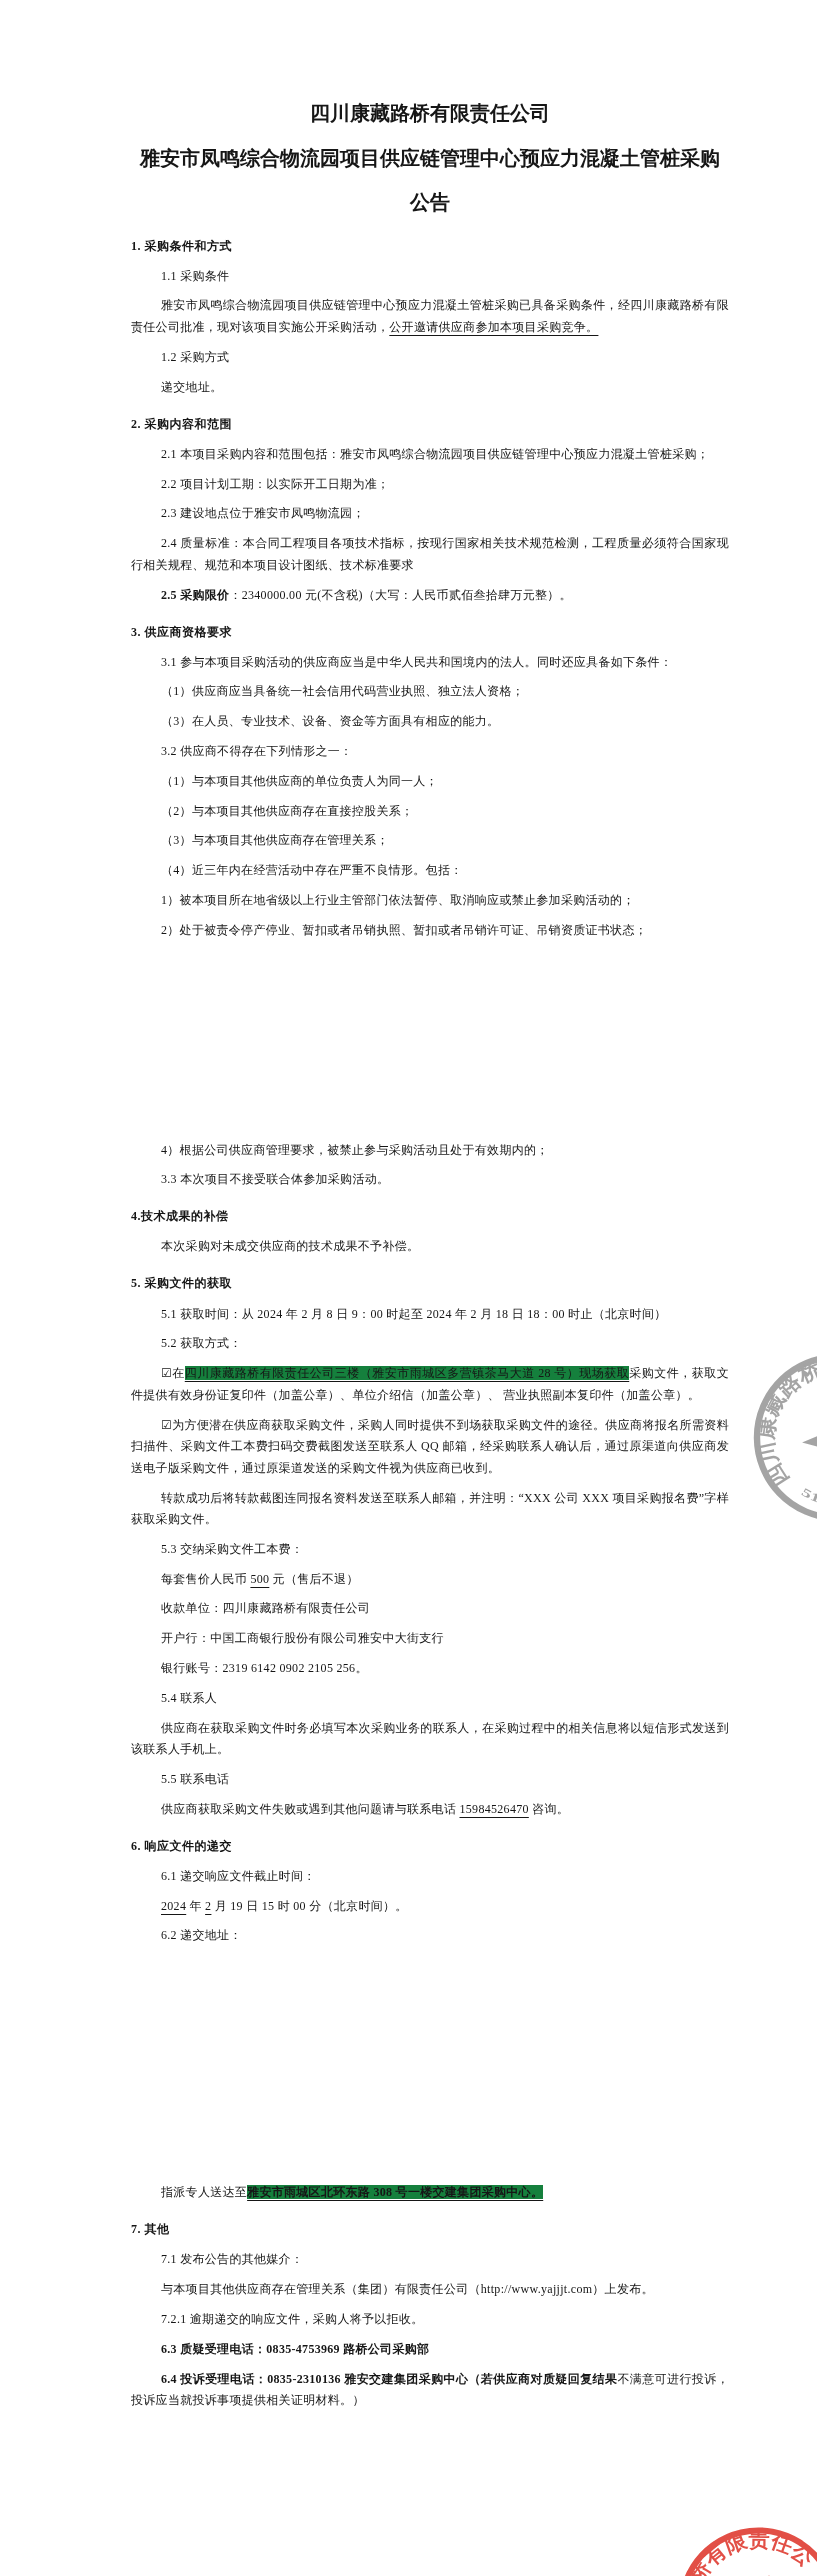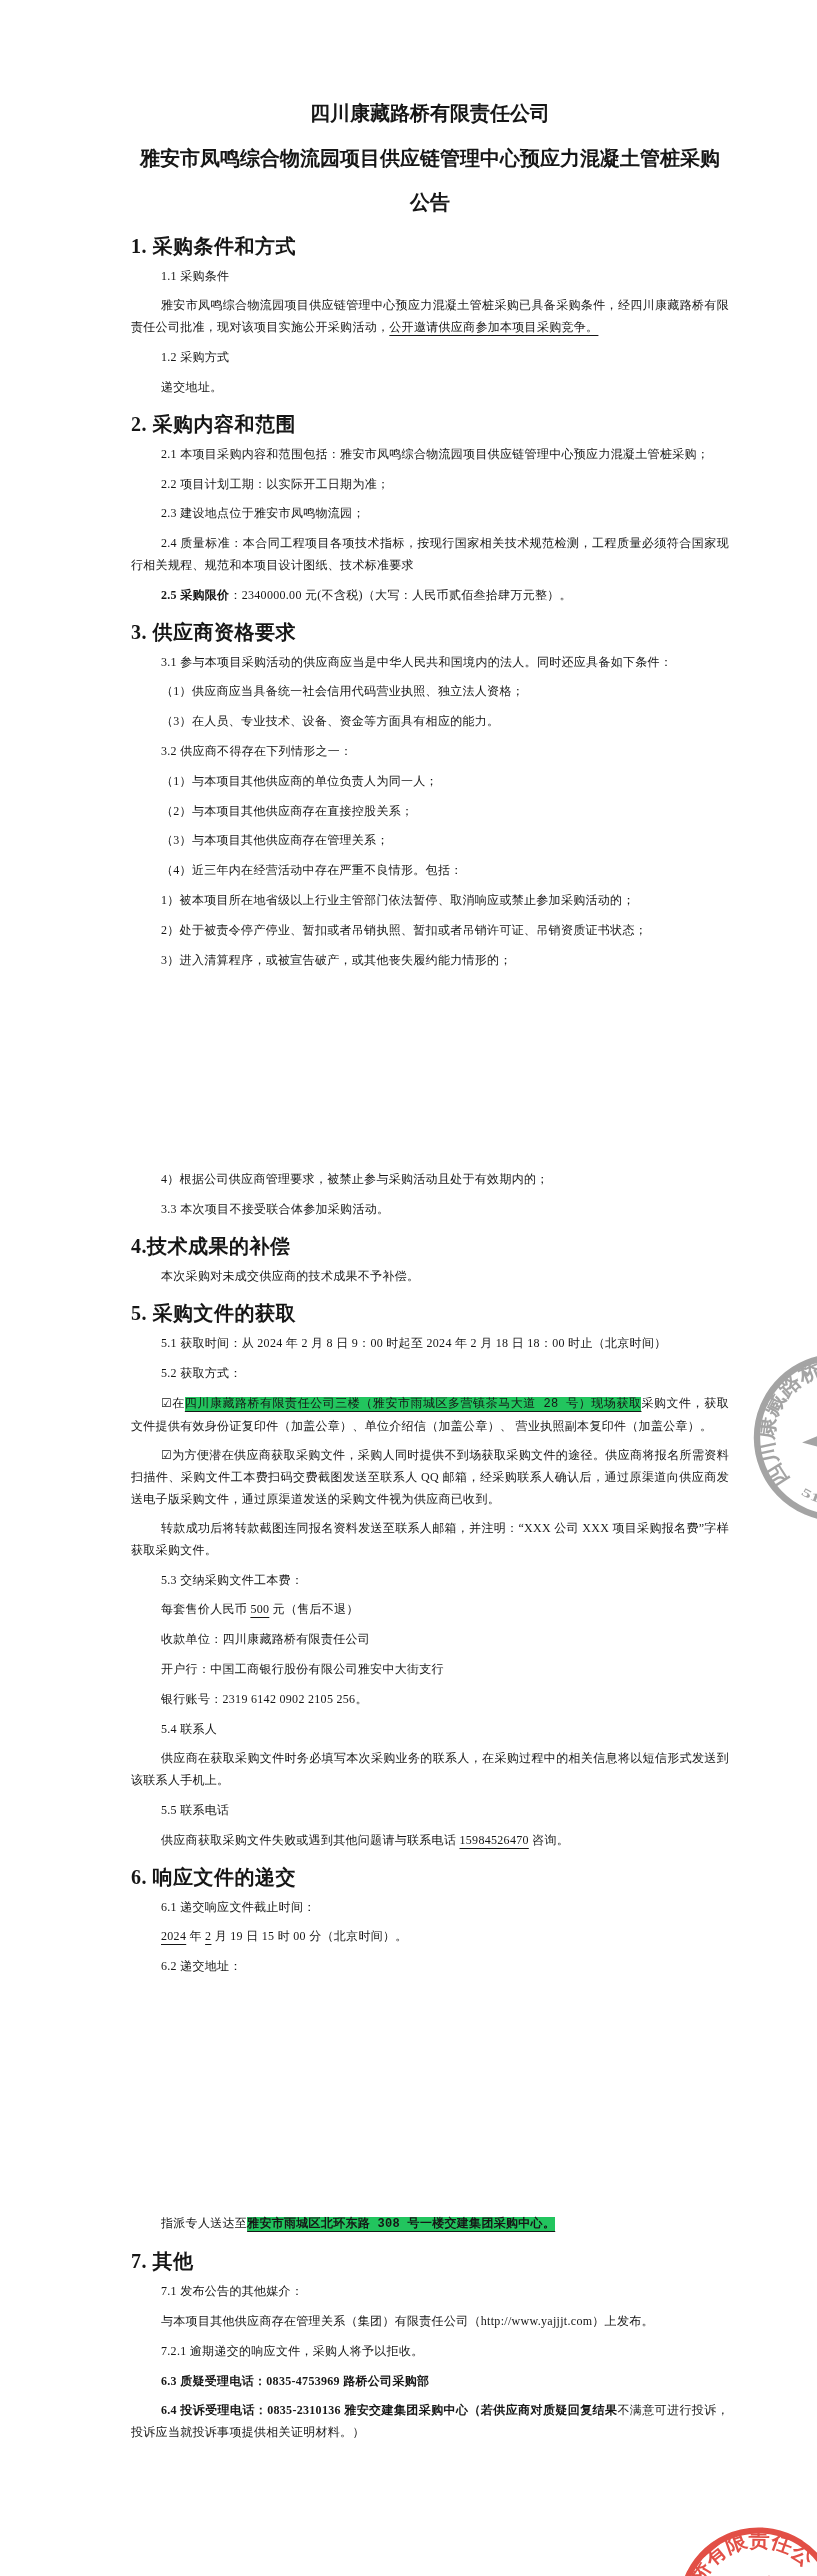--- a/index.html
+++ b/index.html
@@ -13,31 +13,31 @@
   }
   #flow{
     position:relative;z-index:2;
     padding:100px 89px 0 131px;
   }
   .t{
     font-size:20px;font-weight:700;text-align:center;
     line-height:26px;margin:0 0 18.5px 0;
   }
   .h{
-    font-size:20px;font-weight:700;line-height:24px;
+    font-size:12px;font-weight:700;line-height:24px;
     margin:13.4px 0 6.2px 0;letter-spacing:0.5px;
   }
   .p{
     font-size:12px;line-height:21.6px;margin:8.2px 0 0 0;
     text-indent:30px;letter-spacing:0.3px;text-align:justify;
   }
   .gap{margin:0;}
   .b{font-weight:700;}
   .u{text-decoration:underline;text-underline-offset:3.6px;text-decoration-thickness:1px;}
-  .hl{background:#22c55e;font-family:Liberation Mono, monospace;}
+  .hl{background:#15803d;}
   
   .seal{position:absolute;z-index:3;pointer-events:none;}
   #seal-grey{
     left:746px;top:1346px;width:183px;height:183px;
     color:#8e8e8e;transform:rotate(-22deg);opacity:.8;
   }
   #seal-partial{
     left:671px;top:2520px;width:175px;height:175px;
     color:#dd3126;transform:rotate(-58deg);opacity:.85;
     -webkit-mask-image:linear-gradient(75deg,transparent 28%,#000 55%);
@@ -86,21 +86,20 @@
         <div class="p"><span>3.1 参与本项目采购活动的供应商应当是中华人民共和国境内的法人。同时还应具备如下条件：</span></div>
         <div class="p"><span>（1）供应商应当具备统一社会信用代码营业执照、独立法人资格；</span></div>
         <div class="p"><span>（3）在人员、专业技术、设备、资金等方面具有相应的能力。</span></div>
         <div class="p"><span>3.2 供应商不得存在下列情形之一：</span></div>
         <div class="p"><span>（1）与本项目其他供应商的单位负责人为同一人；</span></div>
         <div class="p"><span>（2）与本项目其他供应商存在直接控股关系；</span></div>
         <div class="p"><span>（3）与本项目其他供应商存在管理关系；</span></div>
         <div class="p"><span>（4）近三年内在经营活动中存在严重不良情形。包括：</span></div>
         <div class="p"><span>1）被本项目所在地省级以上行业主管部门依法暂停、取消响应或禁止参加采购活动的；</span></div>
         <div class="p"><span>2）处于被责令停产停业、暂扣或者吊销执照、暂扣或者吊销许可证、吊销资质证书状态；</span></div>
-        <div class="p"><span>3）进入清算程序，或被宣告破产，或其他丧失履约能力情形的；</span></div>
         <div class="gap" style="height: 190px;"></div>
         <div class="p"><span>4）根据公司供应商管理要求，被禁止参与采购活动且处于有效期内的；</span></div>
         <div class="p"><span>3.3 本次项目不接受联合体参加采购活动。</span></div>
         <div class="h"><span>4.技术成果的补偿</span></div>
         <div class="p"><span>本次采购对未成交供应商的技术成果不予补偿。</span></div>
         <div class="h"><span>5. 采购文件的获取</span></div>
         <div class="p"><span>5.1 获取时间：从 2024 年 2 月 8 日 9：00 时起至 2024 年 2 月 18 日 18：00 时止（北京时间）</span></div>
         <div class="p"><span>5.2 获取方式：</span></div>
         <div class="p"><span>☑在</span><span class="u hl">四川康藏路桥有限责任公司三楼（雅安市雨城区多营镇茶马大道 28 号）现场获取</span><span>采购文件，获取文件提供有效身份证复印件（加盖公章）、单位介绍信（加盖公章）、 营业执照副本复印件（加盖公章）。</span></div>
         <div class="p"><span>☑为方便潜在供应商获取采购文件，采购人同时提供不到场获取采购文件的途径。供应商将报名所需资料扫描件、采购文件工本费扫码交费截图发送至联系人 QQ 邮箱，经采购联系人确认后，通过原渠道向供应商发送电子版采购文件，通过原渠道发送的采购文件视为供应商已收到。</span></div>

